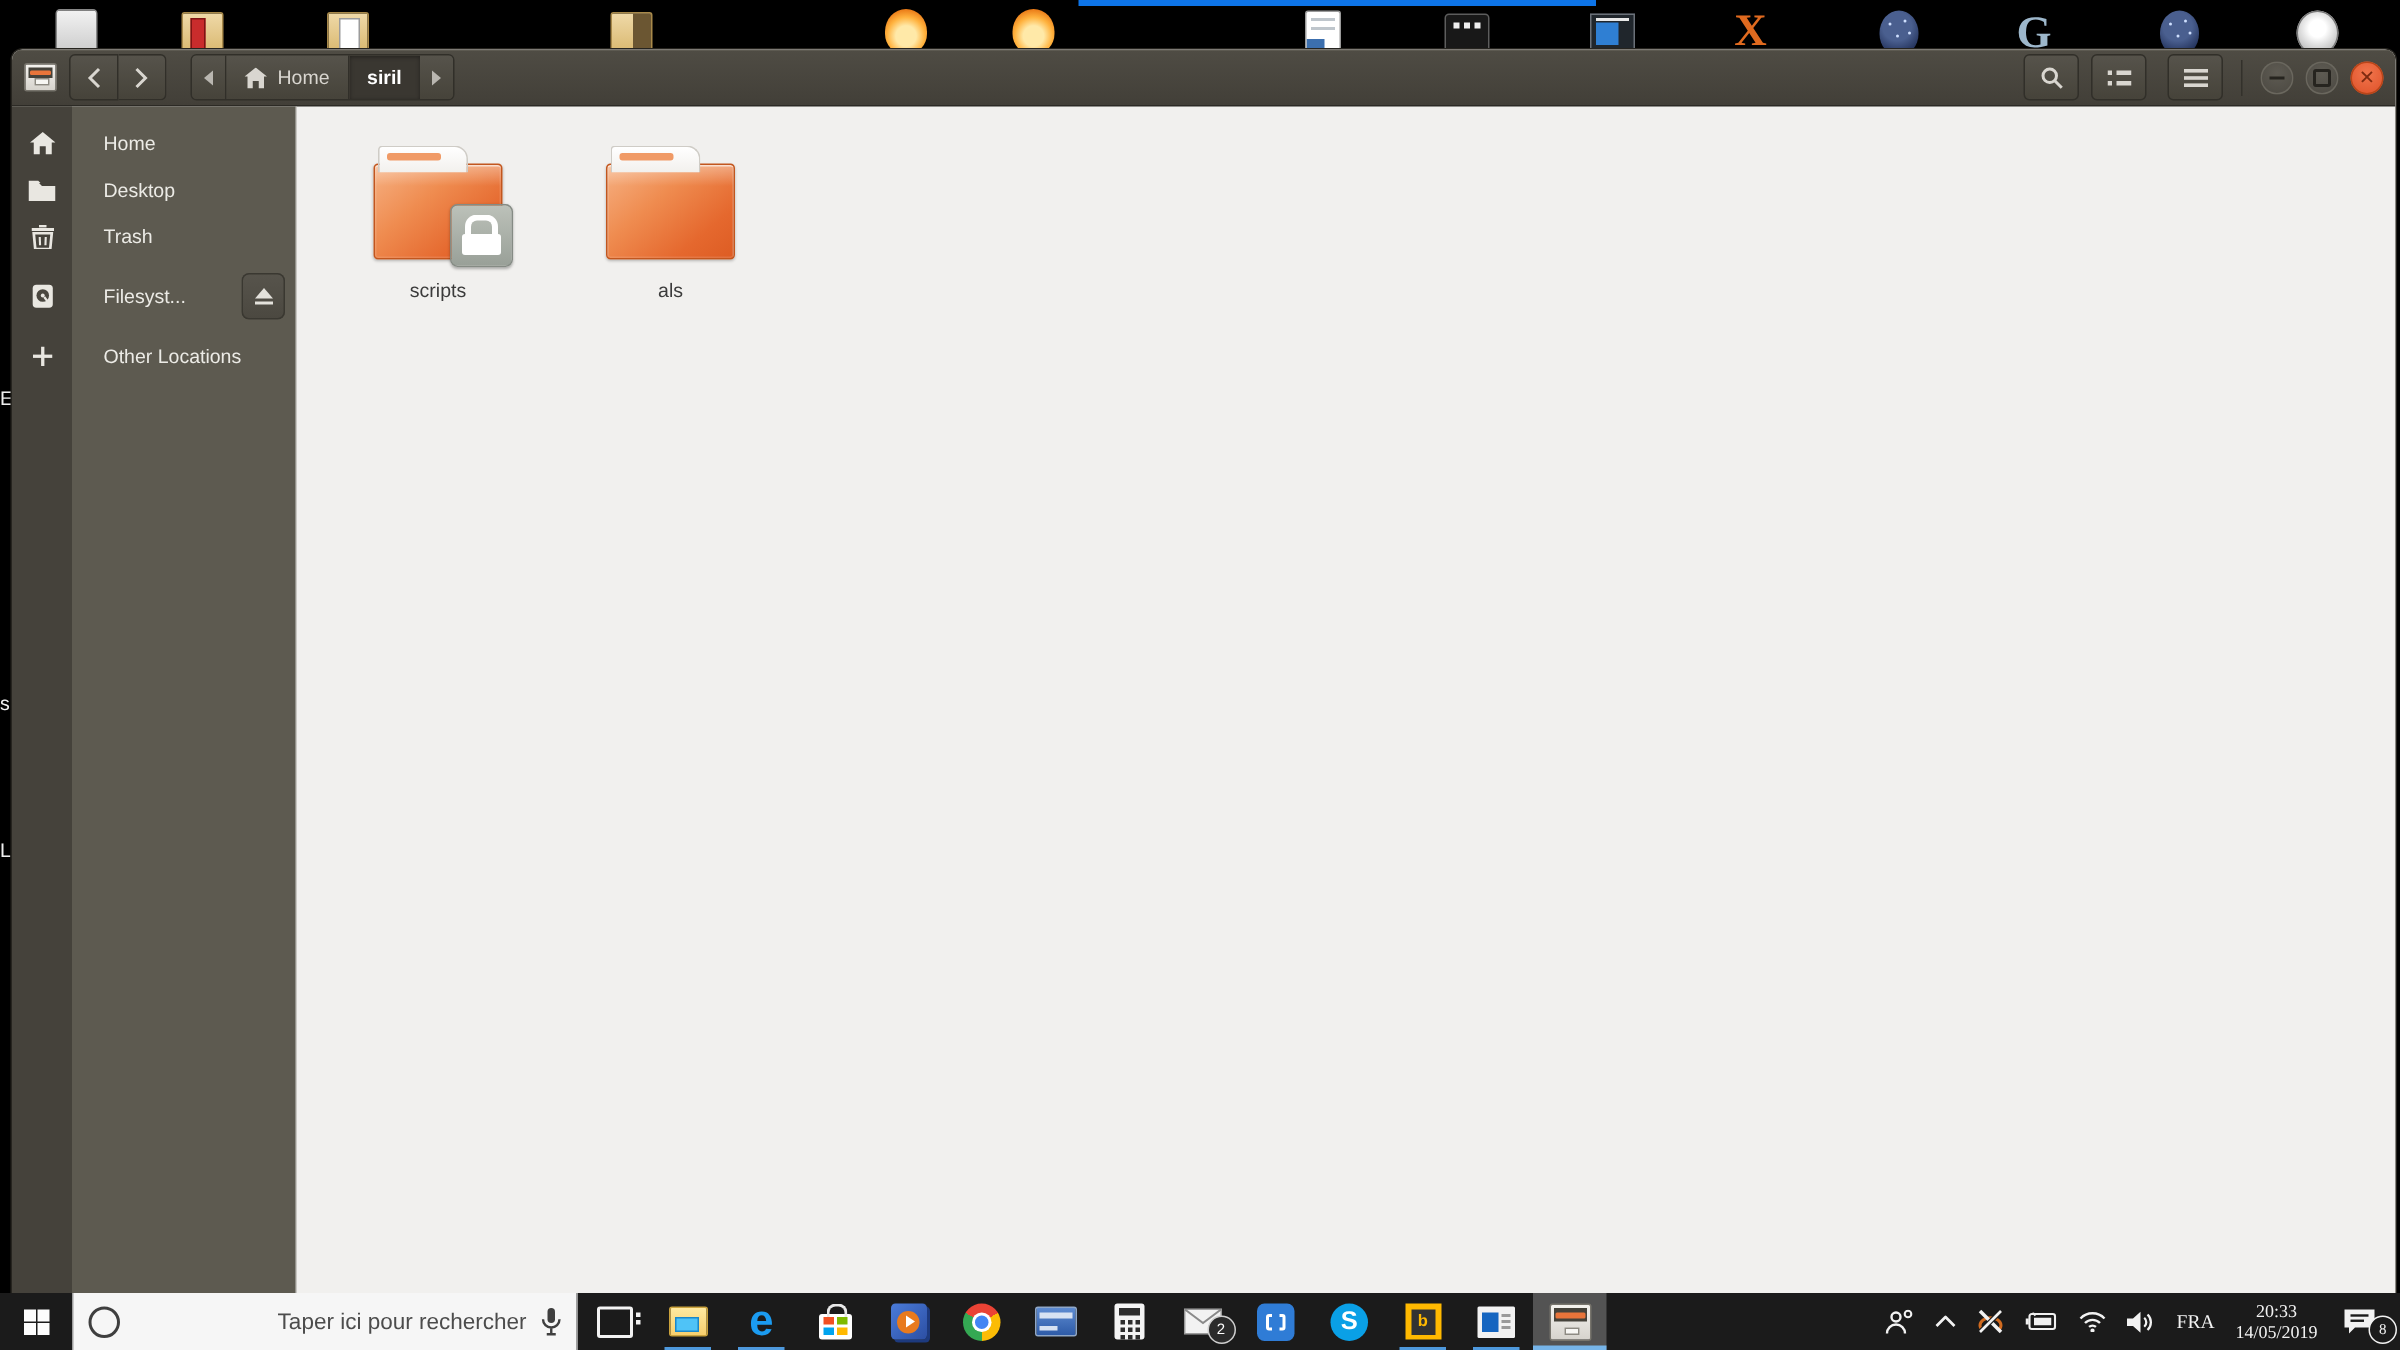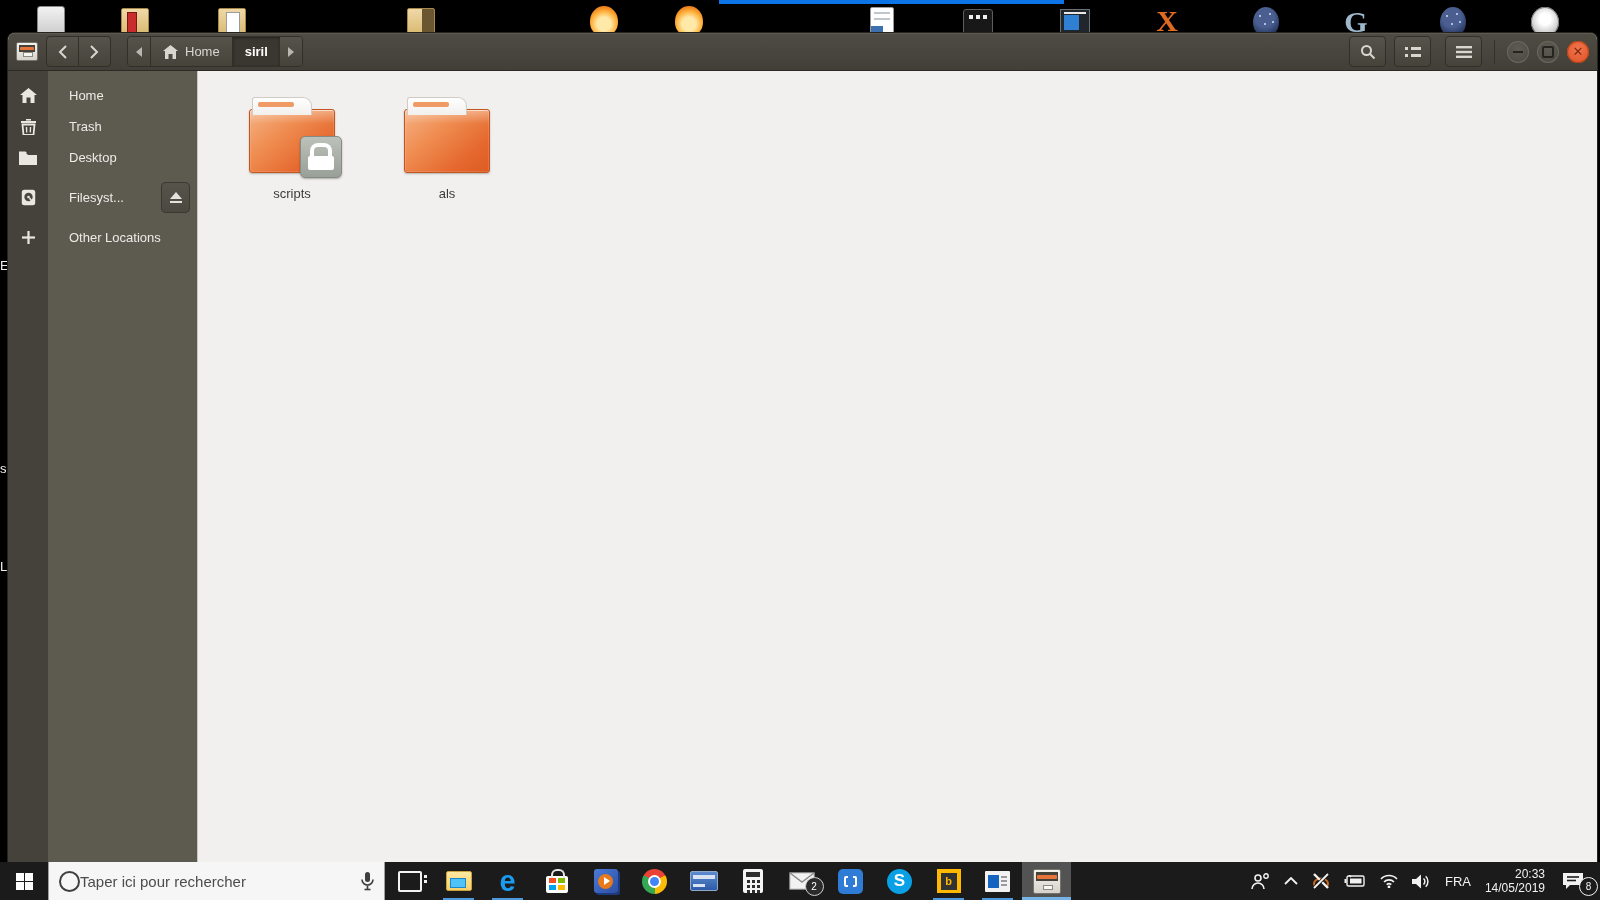--- a/index.html
+++ b/index.html
@@ -101,21 +101,21 @@
      border:4px solid #fff;border-bottom:none;border-radius:8px 8px 0 0;}
   .lock-emblem::after{content:"";position:absolute;top:19px;left:7px;width:26px;height:14px;background:#fff;border-radius:2px;}
   .folder-name{margin-top:13px;font-size:13px;color:#3b3b3b;}
 
   
   .taskbar{position:absolute;left:0;top:862px;width:1600px;height:38px;background:#1b1b1b;display:flex;align-items:stretch;}
   .start-btn{width:48px;display:flex;align-items:center;justify-content:center;}
   .winlogo{width:17px;height:17px;display:grid;grid-template-columns:8px 8px;grid-template-rows:8px 8px;gap:1px;}
   .winlogo i{background:#fdfdfd;}
   .searchbox{width:337px;background:#f6f6f6;border:1px solid #9f9f9f;border-bottom:none;border-top:none;
-     display:flex;align-items:center;gap:0;padding:0 10px;box-sizing:border-box;}
+     display:flex;align-items:center;gap:10px;padding:0 10px;box-sizing:border-box;text-align:right;}
   .searchbox .ring{width:17px;height:17px;border:2px solid #3f3f3f;border-radius:50%;flex-shrink:0;}
   .searchbox .stext{font-size:15px;color:#4c4c4c;flex:1;white-space:nowrap;overflow:hidden;}
   .task-icons{display:flex;}
   .tslot{width:49px;position:relative;display:flex;align-items:center;justify-content:center;}
   .tslot.running::after{content:"";position:absolute;left:9px;right:9px;bottom:0;height:2px;background:#4e99dd;}
   .tslot.active{background:#535353;}
   .tslot.active::after{left:0;right:0;height:3px;background:#76b4e8;}
   
   .tv{width:20px;height:17px;border:2px solid #f2f2f2;border-radius:2px;position:relative;}
   .tv::before{content:"";position:absolute;right:-7px;top:2px;width:3px;height:3px;background:#f2f2f2;box-shadow:0 5px 0 #f2f2f2;}
@@ -150,23 +150,23 @@
   .bing{width:24px;height:24px;background:#ffb900;display:flex;align-items:center;justify-content:center;}
   .bing .inner{width:16px;height:17px;background:#323232;color:#ffb900;font-size:11px;font-weight:bold;display:flex;align-items:center;justify-content:center;}
   .news{width:25px;height:21px;background:#f2f2f2;border-radius:1px;position:relative;}
   .news::before{content:"";position:absolute;left:3px;top:4px;width:11px;height:13px;background:#1565c0;}
   .news::after{content:"";position:absolute;right:3px;top:5px;width:6px;height:2px;background:#9a9a9a;box-shadow:0 4px 0 #9a9a9a,0 8px 0 #9a9a9a;}
   .cabinet.lg{width:26px;height:23px;}
   .cabinet.lg .drawer{height:9px;}
   .cabinet.lg .drawer i{top:3px;height:4px;}
   
   .tray{margin-left:auto;display:flex;align-items:center;color:#f2f2f2;}
-  .titem{height:38px;display:flex;align-items:center;justify-content:center;padding:0 7px;}
+  .titem{height:38px;display:flex;align-items:center;justify-content:center;padding:0 7px;font-family:Liberation Serif, serif;}
   .fra{font-size:13px;}
-  .clock{flex-direction:column;line-height:14px;font-size:12px;align-items:flex-end;padding-right:10px;}
+  .clock{flex-direction:column;line-height:14px;font-size:12px;align-items:center;padding-right:10px;}
   .notif{position:relative;padding-right:16px;}
   .notif .nb{position:absolute;right:2px;bottom:4px;width:17px;height:17px;border-radius:50%;background:#1b1b1b;
      border:1px solid #f2f2f2;font-size:10px;display:flex;align-items:center;justify-content:center;}
   svg{display:block;}
 </style>
 </head>
 <body>
 
 <div class="desktop-strip">
   <div class="accent-bar"></div>
@@ -320,40 +320,40 @@
   <div class="window-body">
     <aside class="sidebar">
       <div class="side-list">
         <div class="side-row">
           <span class="icell">
             <svg width="17" height="15" viewBox="0 0 17 15">
                 <path d="M8.5 0 L17 7 14.5 7 14.5 15 10.5 15 10.5 9.5 6.5 9.5 6.5 15 2.5 15 2.5 7 0 7 Z" fill="#e9e7e1"></path>
               </svg>
           </span>
           <span class="lbl">Home</span>
+        </div>
+        <div class="side-row">
+          <span class="icell">
+            <svg width="18" height="14" viewBox="0 0 18 14">
+                <path d="M0 2 L0 14 18 14 18 4 9 4 7 2 Z M0 0.5 L6.5 0.5 8 2 0 2 Z" fill="#e9e7e1"></path>
+              </svg>
+          </span>
+          <span class="lbl">Desktop</span>
         </div>
         <div class="side-row">
           <span class="icell">
             <svg width="15" height="16" viewBox="0 0 15 16">
                 <rect x="0" y="2" width="15" height="2" fill="#e9e7e1"></rect>
                 <rect x="5" y="0" width="5" height="1.6" fill="#e9e7e1"></rect>
                 <path d="M1.5 5.5 L13.5 5.5 12.5 16 2.5 16 Z" fill="none" stroke="#e9e7e1" stroke-width="1.8"></path>
                 <line x1="5.5" y1="8" x2="5.7" y2="13.5" stroke="#e9e7e1" stroke-width="1.4"></line>
                 <line x1="9.5" y1="8" x2="9.3" y2="13.5" stroke="#e9e7e1" stroke-width="1.4"></line>
               </svg>
           </span>
           <span class="lbl">Trash</span>
-        </div>
-        <div class="side-row">
-          <span class="icell">
-            <svg width="18" height="14" viewBox="0 0 18 14">
-                <path d="M0 2 L0 14 18 14 18 4 9 4 7 2 Z M0 0.5 L6.5 0.5 8 2 0 2 Z" fill="#e9e7e1"></path>
-              </svg>
-          </span>
-          <span class="lbl">Desktop</span>
         </div>
         <div class="side-row gap">
           <span class="icell">
             <svg width="15" height="17" viewBox="0 0 15 17">
                 <rect x="0.8" y="0.8" width="13.4" height="15.4" rx="2.5" fill="#e9e7e1"></rect>
                 <circle cx="7.5" cy="8" r="4.2" fill="#4a473f"></circle>
                 <circle cx="7.5" cy="8" r="1.3" fill="#e9e7e1"></circle>
                 <line x1="8.5" y1="9" x2="11.5" y2="13" stroke="#e9e7e1" stroke-width="1.5"></line>
               </svg>
           </span>

